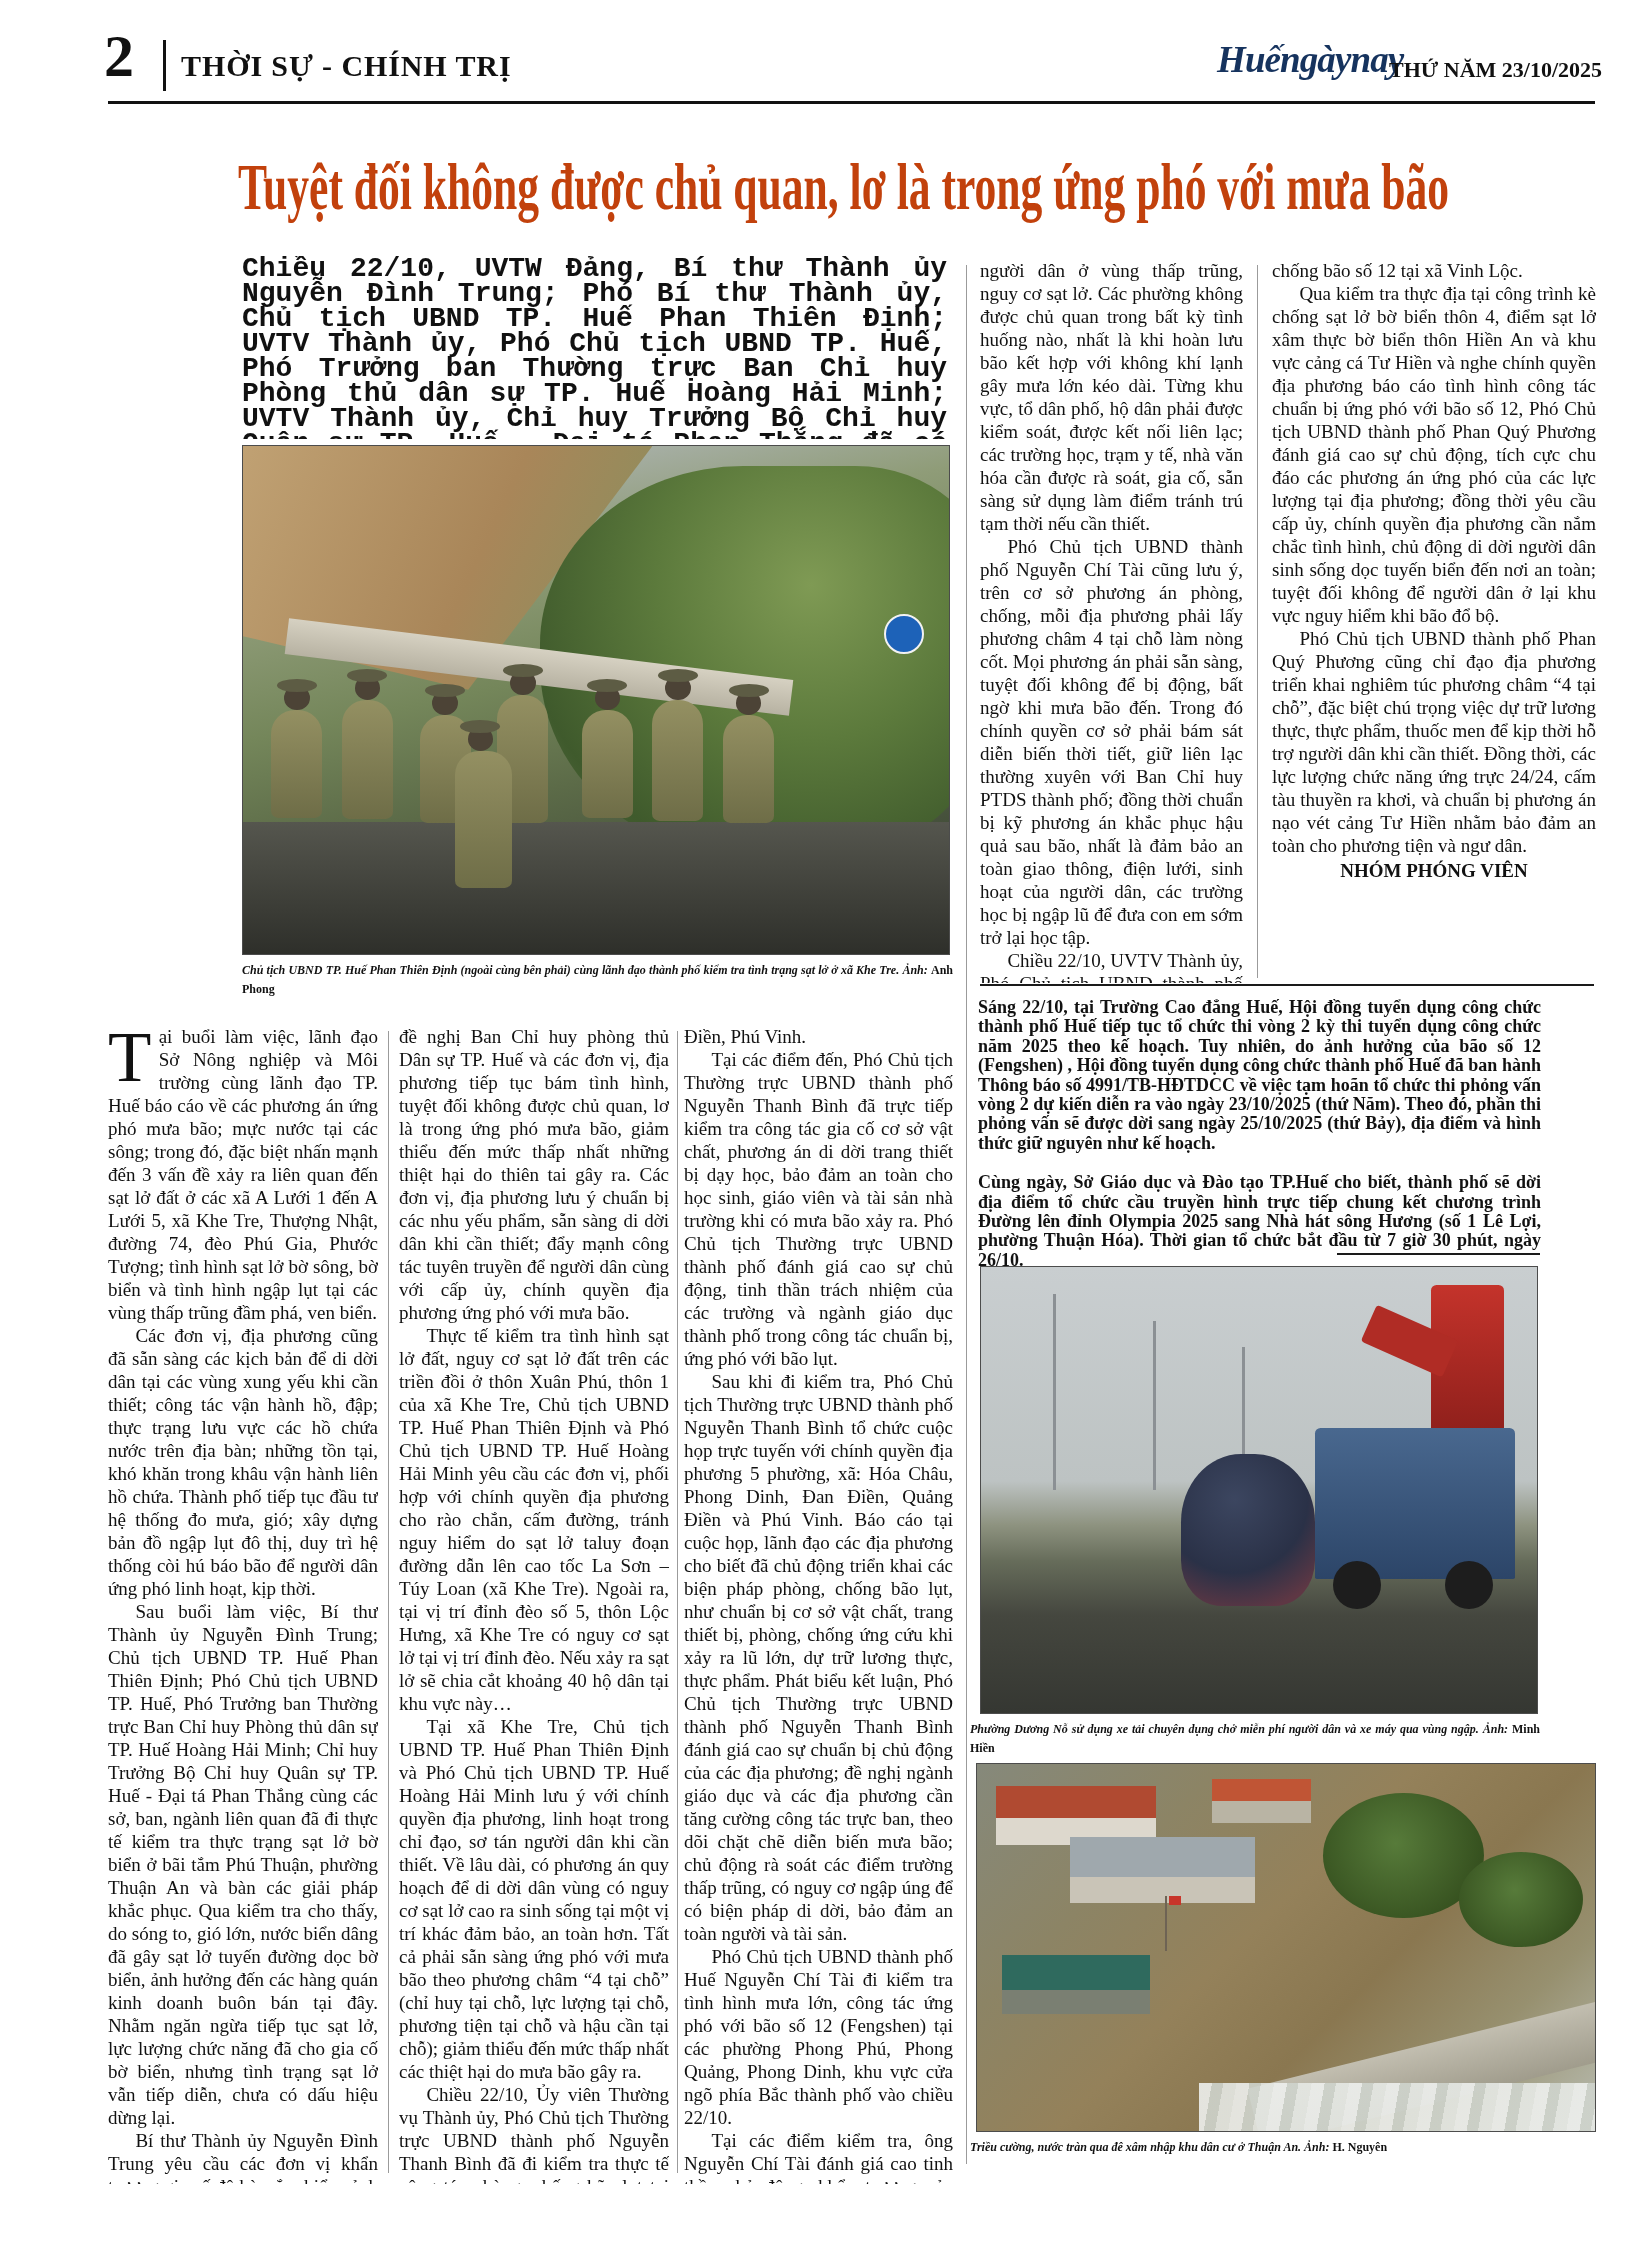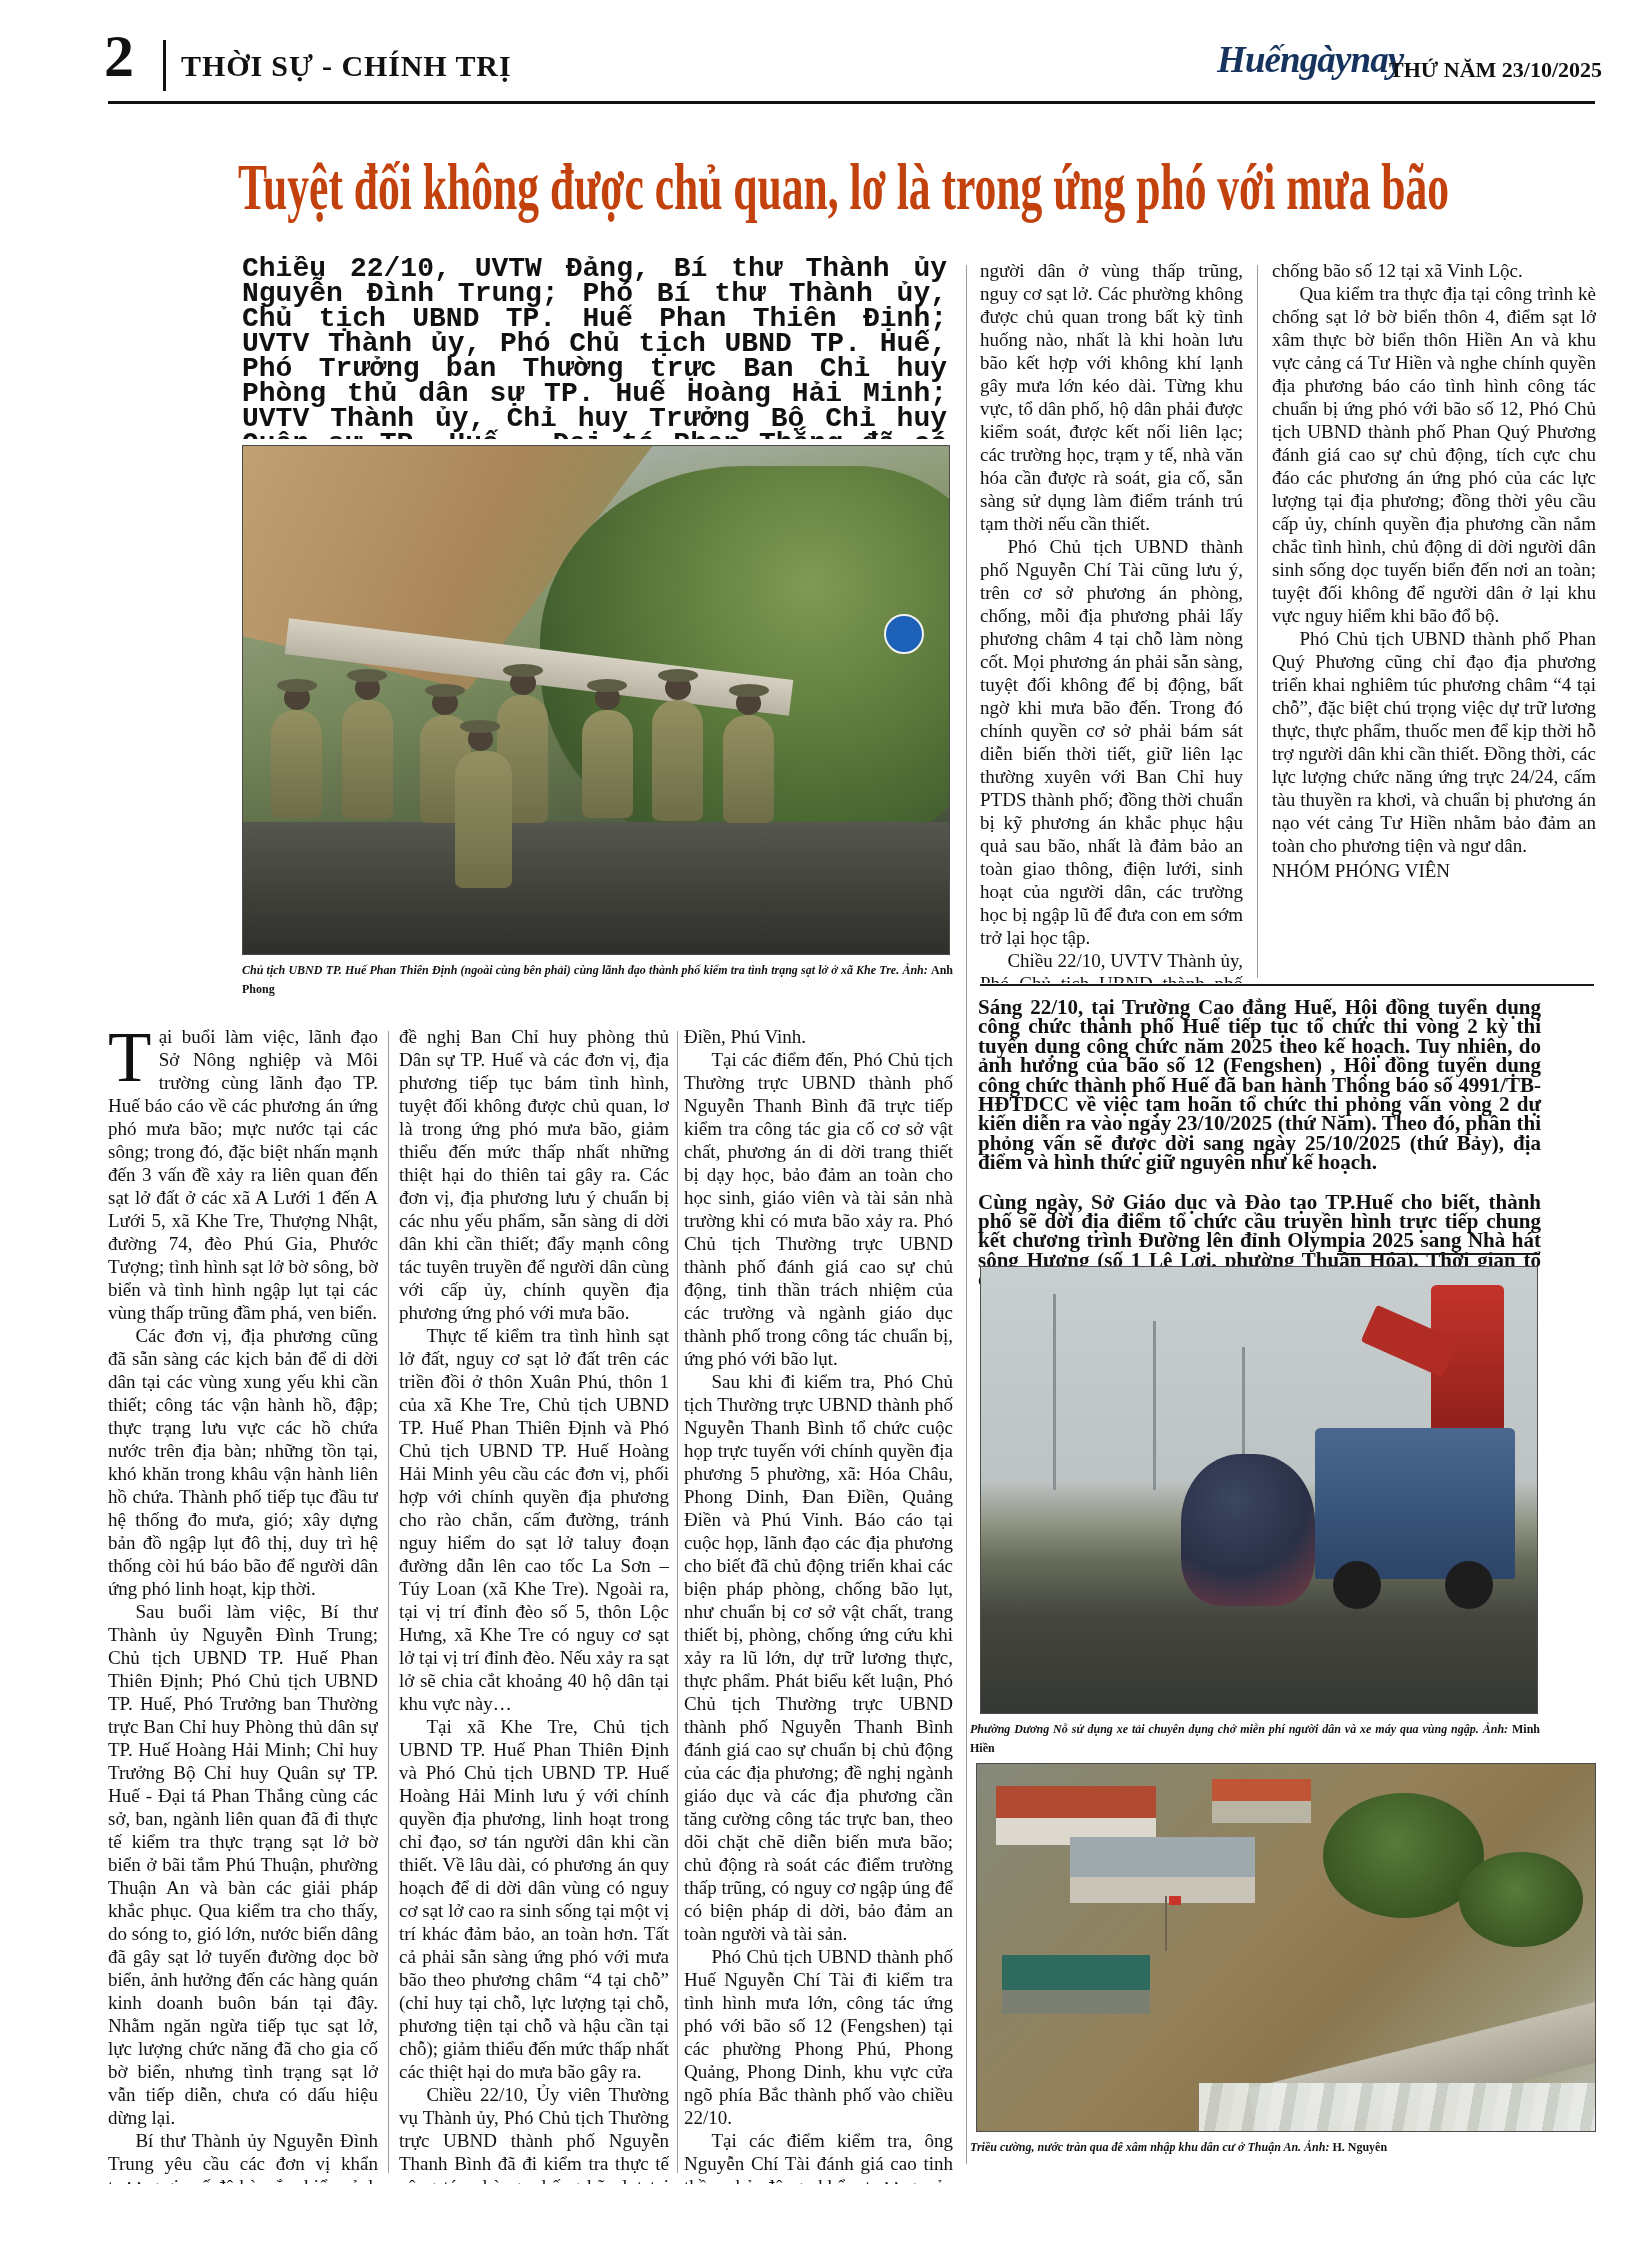--- a/index.html
+++ b/index.html
@@ -92,33 +92,33 @@
   .col{font-size:19px;line-height:23px;text-align:justify;overflow:hidden;}
   .col p{margin:0;text-indent:27.4px;}
   .col p.cont{text-indent:0;}
   #colA{left:108px;top:1025px;width:270px;height:1159px;}
   #colB{left:399px;top:1025px;width:270px;height:1159px;}
   #colC{left:684px;top:1025px;width:269px;height:1159px;}
   #colD{left:980px;top:259px;width:263px;height:724px;}
   #colE{left:1272px;top:259px;width:324px;height:724px;}
   .dropcap{float:left;font-size:71px;line-height:57px;padding:3.7px 7.3px 0 0;font-weight:normal;}
   p.has-dropcap{text-indent:0;}
-  .byline{font-weight:normal;margin-top:1.8px !important;text-indent:0 !important;}
+  .byline{text-align:center;font-weight:bold;margin-top:1.8px !important;text-indent:0 !important;}
 
   
   .vr{width:0.9px;background:#9b9b9b;}
   #vr-ab{left:388px;top:1031px;height:1142px;}
   #vr-bc{left:677px;top:1031px;height:1142px;}
   #vr-cd{left:966px;top:265px;height:1899px;}
   #vr-de{left:1257px;top:265px;height:713px;}
   #hr-right{left:980px;top:984px;width:614px;height:1.8px;background:#1a1a1a;}
   #divider-small{left:1337px;top:1253px;width:203px;height:1.8px;background:#1a1a1a;}
 
   
-  #brief{left:978px;top:998px;width:563px;font-size:21px;font-weight:bold;line-height:19.4px;text-align:justify;}
+  #brief{left:978px;top:998px;width:563px;font-size:18px;font-weight:bold;line-height:19.4px;text-align:justify;}
   #brief p{margin:0 0 20px 0;}
 </style>
 </head>
 <body>
 
 <div id="page" data-name="newspaper-page">
 
   <div class="abs" id="page-num" data-name="page-number">2</div>
   <div class="abs" id="header-vbar" data-name="header-divider"></div>
   <div class="abs" id="section-title" data-name="section-title">THỜI SỰ - CHÍNH TRỊ</div>

